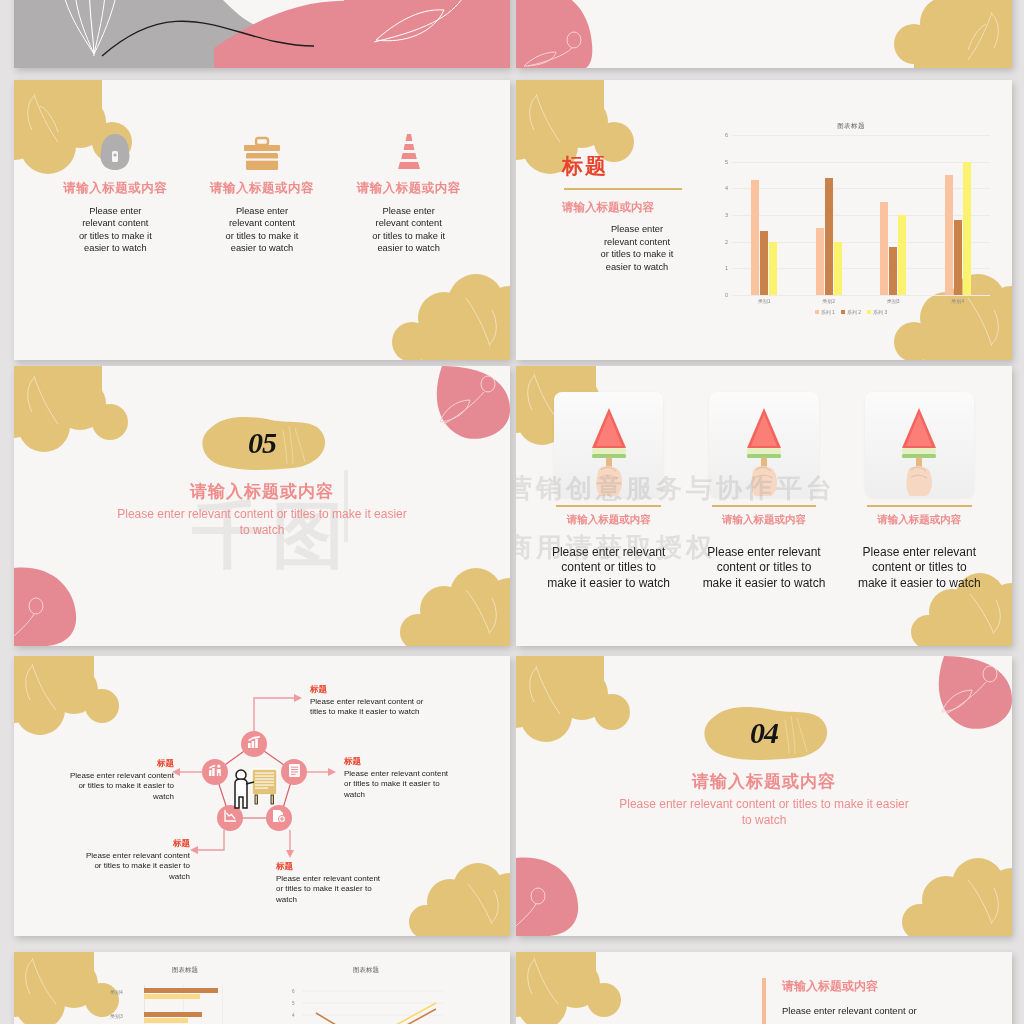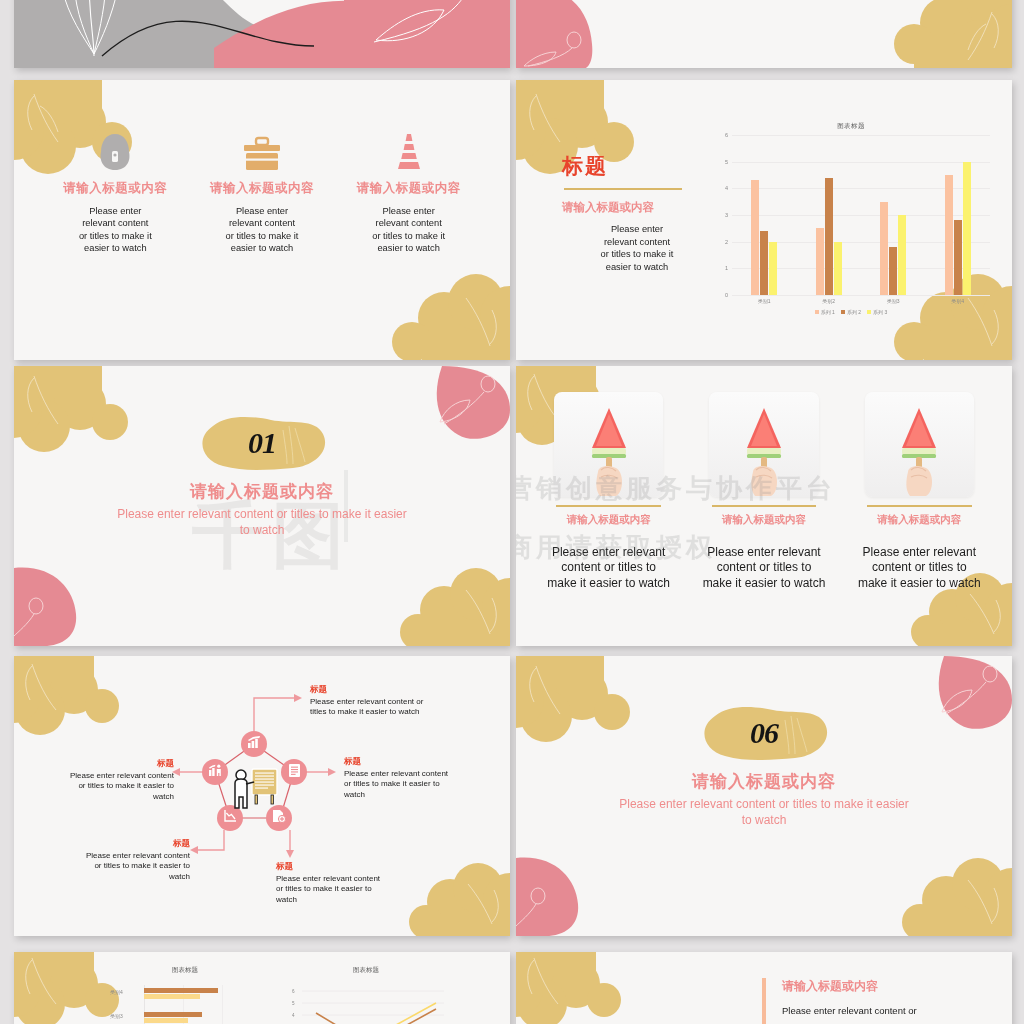--- a/index.html
+++ b/index.html
@@ -375,21 +375,21 @@
     <div class="divider">
       <div class="numblob">
         <svg viewBox="0 0 138 62" width="138" height="62" style="position:absolute;left:0;top:0;">
           <path d="M20,14 C34,2 60,4 78,8 C98,12 122,6 130,22 C138,38 122,54 100,56 C74,58 52,60 30,54 C8,48 2,26 20,14 Z" fill="#e2c377"></path>
           <g stroke="#f0dfae" stroke-width=".7" fill="none">
             <path d="M96,14 C98,28 100,42 100,52"></path>
               <path d="M102,16 C106,30 110,42 112,50"></path>
             <path d="M90,18 C92,32 94,44 94,52"></path>
           </g>
         </svg>
-        <div class="numtext">01</div>
+        <div class="numtext">05</div>
       </div>
       <div class="div-cn">请输入标题或内容</div>
       <div class="div-en">
         Please enter relevant content or titles to make it easier<br>to watch
       </div>
     </div>
   </div>
 
   <div class="slide col-r row-2">
     <svg viewBox="0 0 496 280" width="496" height="280" style="position:absolute;left:0;top:0;">
@@ -675,21 +675,21 @@
     <div class="divider">
       <div class="numblob">
         <svg viewBox="0 0 138 62" width="138" height="62" style="position:absolute;left:0;top:0;">
           <path d="M20,14 C34,2 60,4 78,8 C98,12 122,6 130,22 C138,38 122,54 100,56 C74,58 52,60 30,54 C8,48 2,26 20,14 Z" fill="#e2c377"></path>
           <g stroke="#f0dfae" stroke-width=".7" fill="none">
             <path d="M96,14 C98,28 100,42 100,52"></path>
               <path d="M102,16 C106,30 110,42 112,50"></path>
             <path d="M90,18 C92,32 94,44 94,52"></path>
           </g>
         </svg>
-        <div class="numtext">06</div>
+        <div class="numtext">04</div>
       </div>
       <div class="div-cn">请输入标题或内容</div>
       <div class="div-en">
         Please enter relevant content or titles to make it easier<br>to watch
       </div>
     </div>
   </div>
 
   <div class="slide col-l row-4">
     <svg viewBox="0 0 496 280" width="496" height="280" style="position:absolute;left:0;top:0;">

